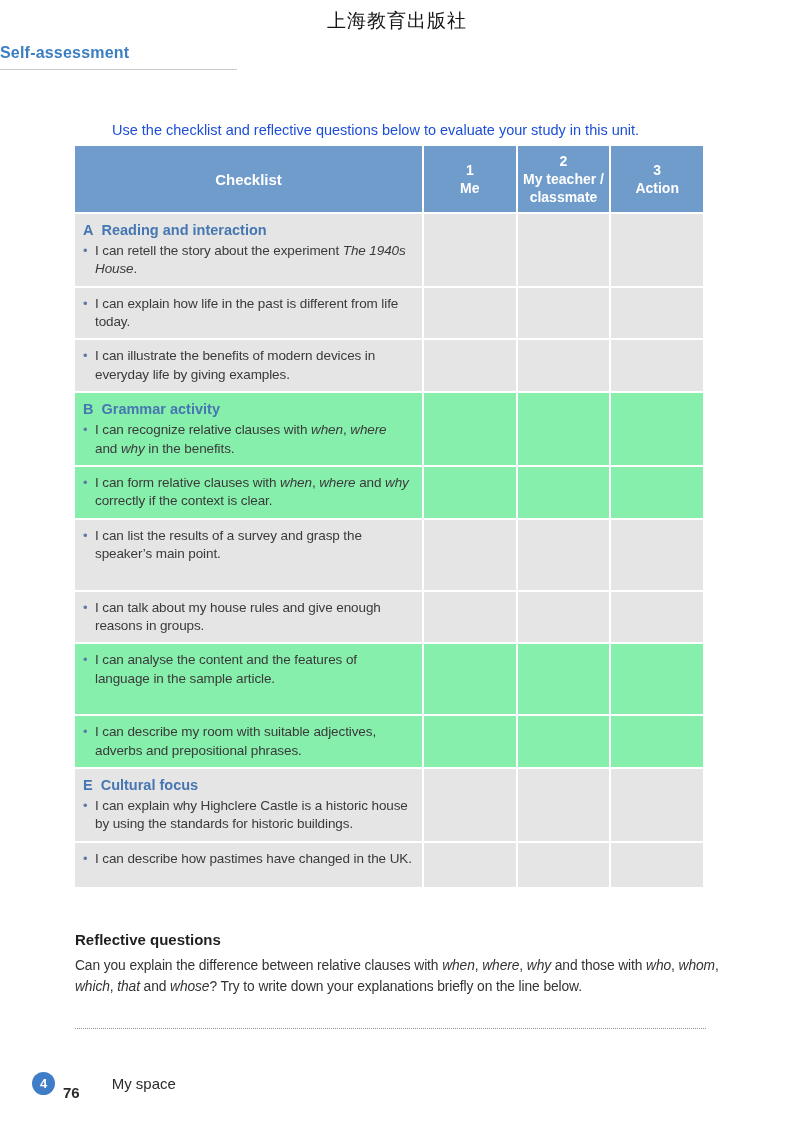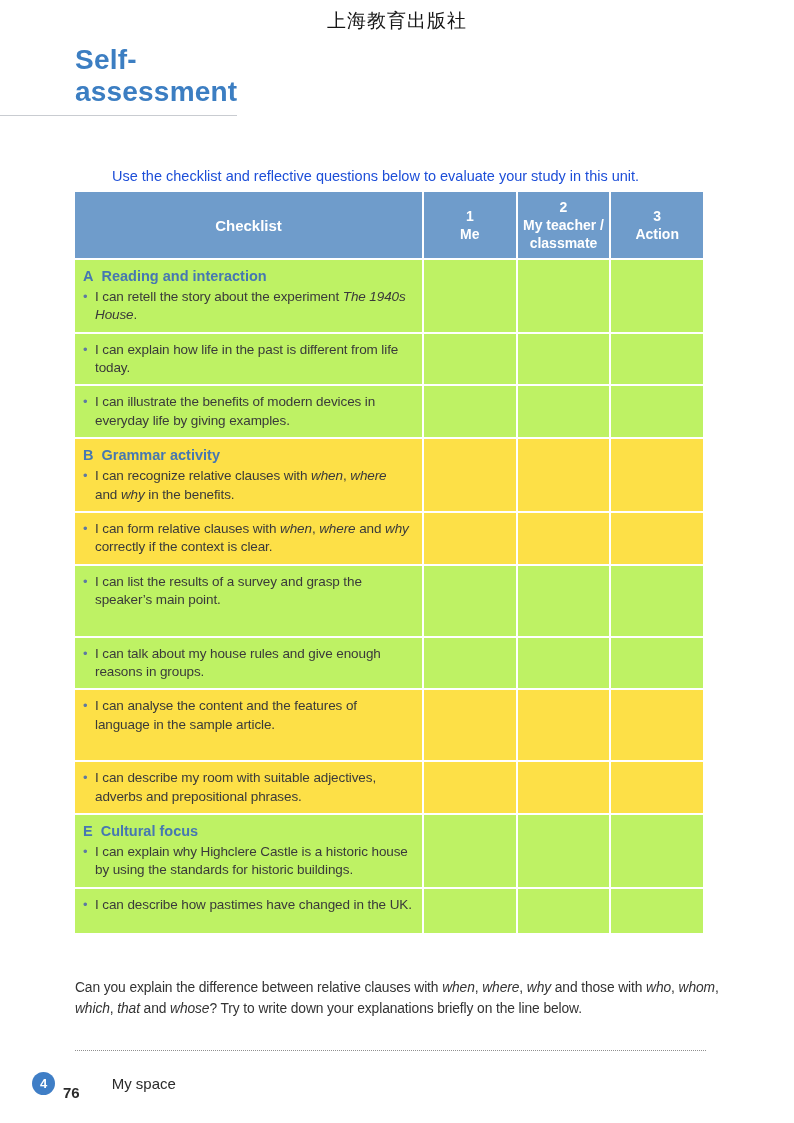--- a/index.html
+++ b/index.html
@@ -9,21 +9,21 @@
     font-family:"Liberation Sans", sans-serif; color:#333;
   }
   .publisher {
     text-align:center; padding-top:8px; font-size:19px; color:#151515;
     letter-spacing:1px;
   }
   .title-rule {
     margin-top:10px; width:237px; border-bottom:1px solid #c9ccd1; padding-bottom:7px;
   }
   .page-title {
-    margin-left:75px; font-size:28px; font-weight:bold; color:#3c7ec2;
+    font-size:16px; font-weight:bold; color:#3c7ec2;
     letter-spacing:0.2px;
   }
   .instruction {
     margin:52px 75px 0 112px; font-size:14.5px; font-weight:normal; color:#1d4ed8;
   }
   
   .table { margin:8px 0 0 75px; width:628px; }
   .trow { display:flex; }
   .trow + .trow { border-top:2px solid #ffffff; }
   .cell { }
@@ -32,22 +32,22 @@
   .c-score { flex:1 1 0; }
   .thead { background:#6f9ccb; color:#ffffff; min-height:66px; }
   .thead .c-check {
     display:flex; align-items:center; justify-content:center;
     font-size:15px; font-weight:bold;
   }
   .thead .c-score {
     display:flex; flex-direction:column; align-items:center; justify-content:center;
     font-size:14px; font-weight:bold; line-height:1.3; text-align:center; padding:4px 2px;
   }
-  .bg-light { background:#bef264; }
-  .bg-blue  { background:#fde047; }
+  .bg-light { background:#e5e5e5; }
+  .bg-blue  { background:#86efac; }
   .row-tall { min-height:72px; }
   .row-std  { min-height:46px; }
   .c-check.body-cell { padding:6px 10px 7px 8px; }
   .sec-label {
     color:#4677b2; font-weight:bold; font-size:14.5px; margin:2px 0 4px 0;
   }
   .sec-letter { margin-right:8px; }
   .item { display:flex; align-items:flex-start; margin-top:1px; }
   .bullet {
     flex:0 0 12px; color:#5e79a2; font-size:13px; line-height:1.4;
@@ -245,20 +245,21 @@
         </div>
       </div>
       <div class="cell c-score"></div>
       <div class="cell c-score"></div>
       <div class="cell c-score"></div>
     </div>
 
   </div>
 
   <div class="reflective">
+    <h2>Reflective questions</h2>
     <p><span>Can you explain the difference between relative clauses with </span><em>when</em><span>, </span><em>where</em><span>, </span><em>why</em><span> and those with </span><em>who</em><span>, </span><em>whom</em><span>, </span><em>which</em><span>, </span><em>that</em><span> and </span><em>whose</em><span>? Try to write down your explanations briefly on the line below.</span></p>
   </div>
 
   <div class="answer-line"></div>
 
   <div class="footer">
     <span class="unit-badge">4</span>
     <span class="page-num">76</span>
     <span class="unit-title">My space</span>
   </div>

